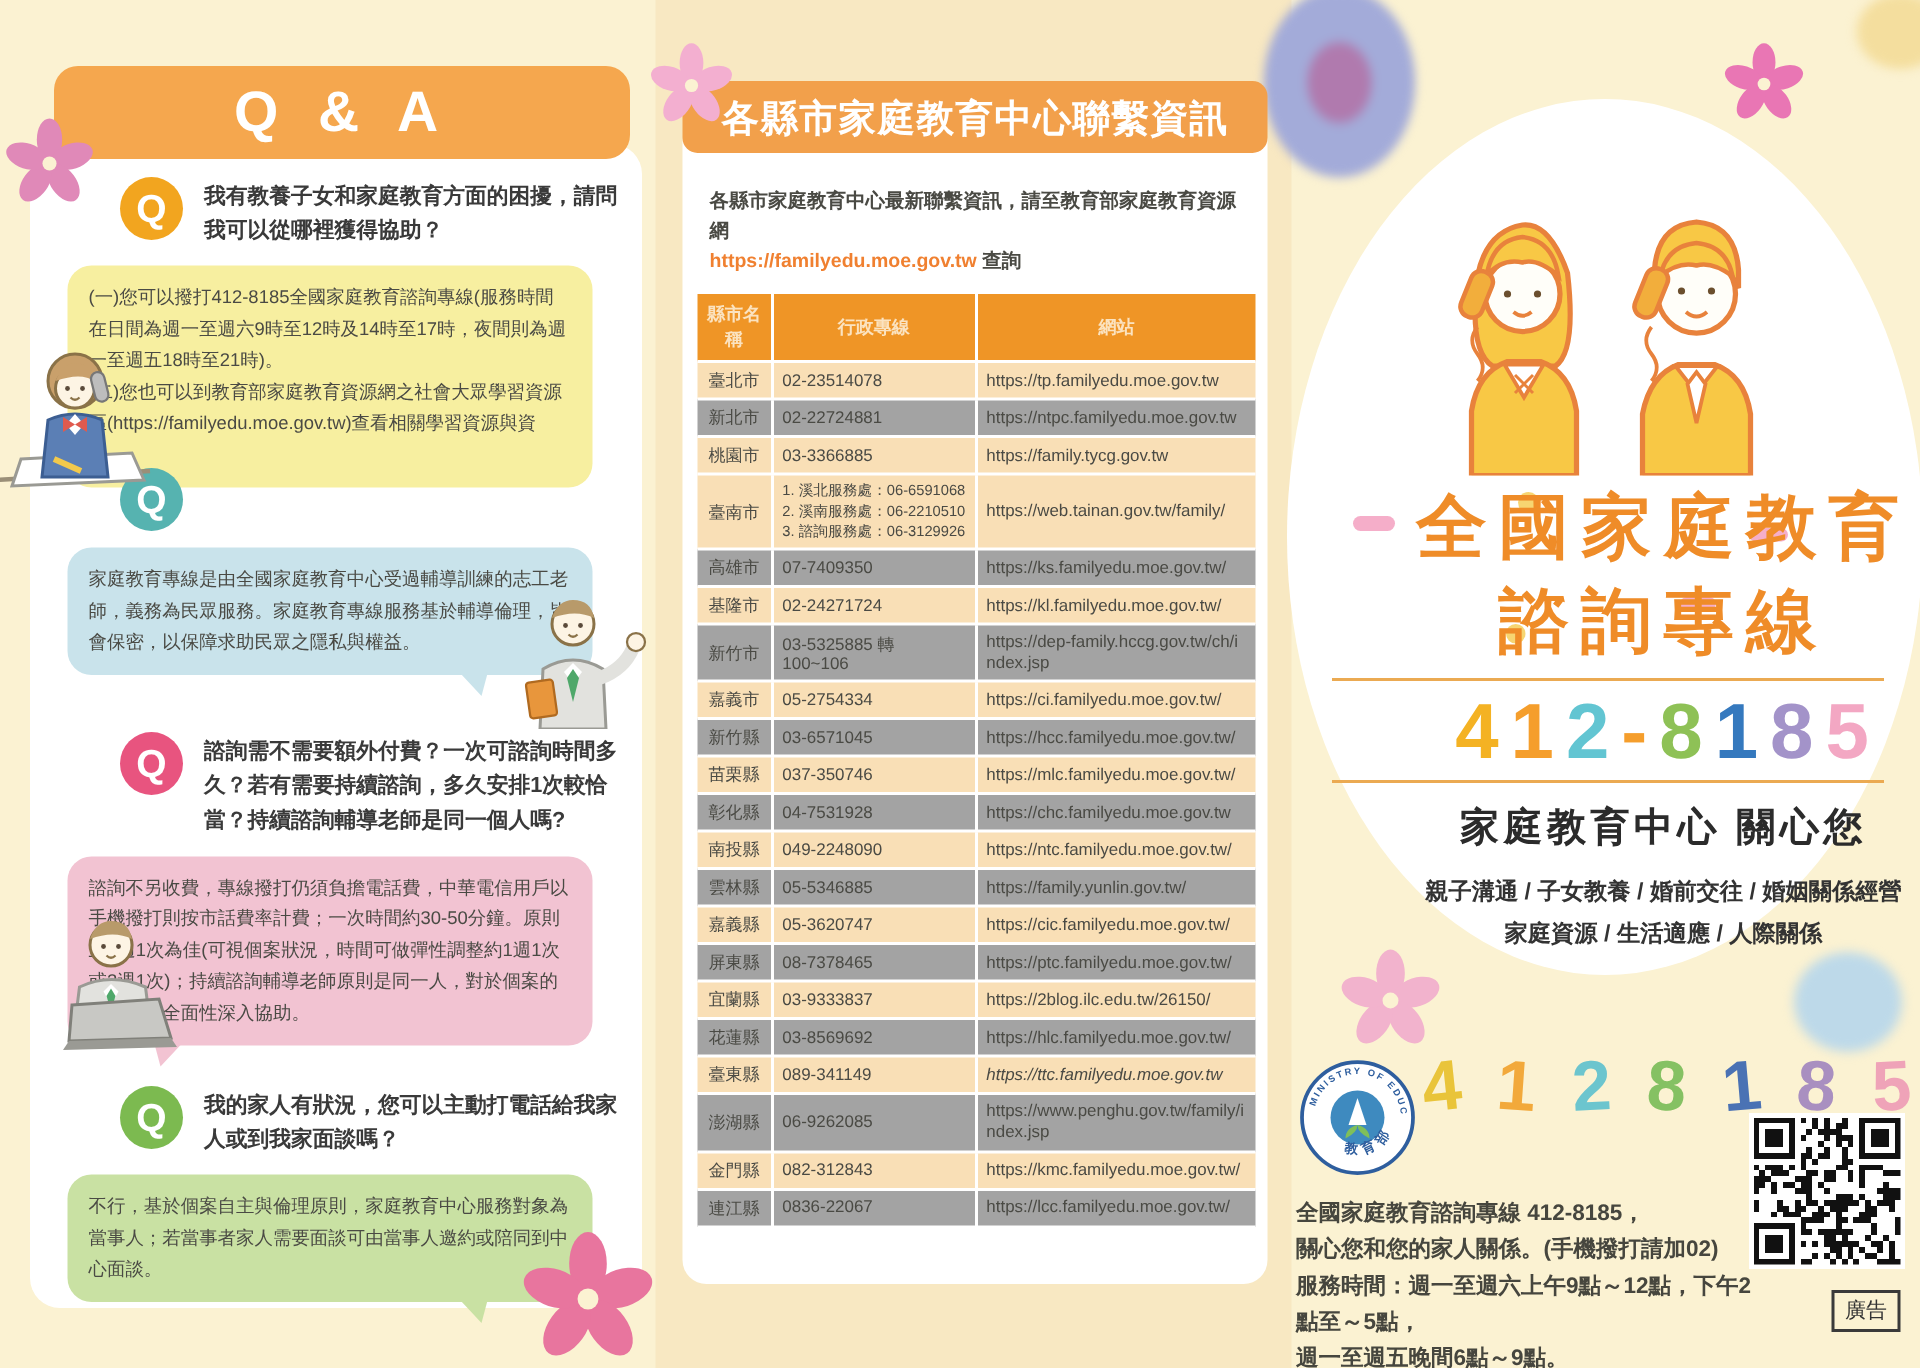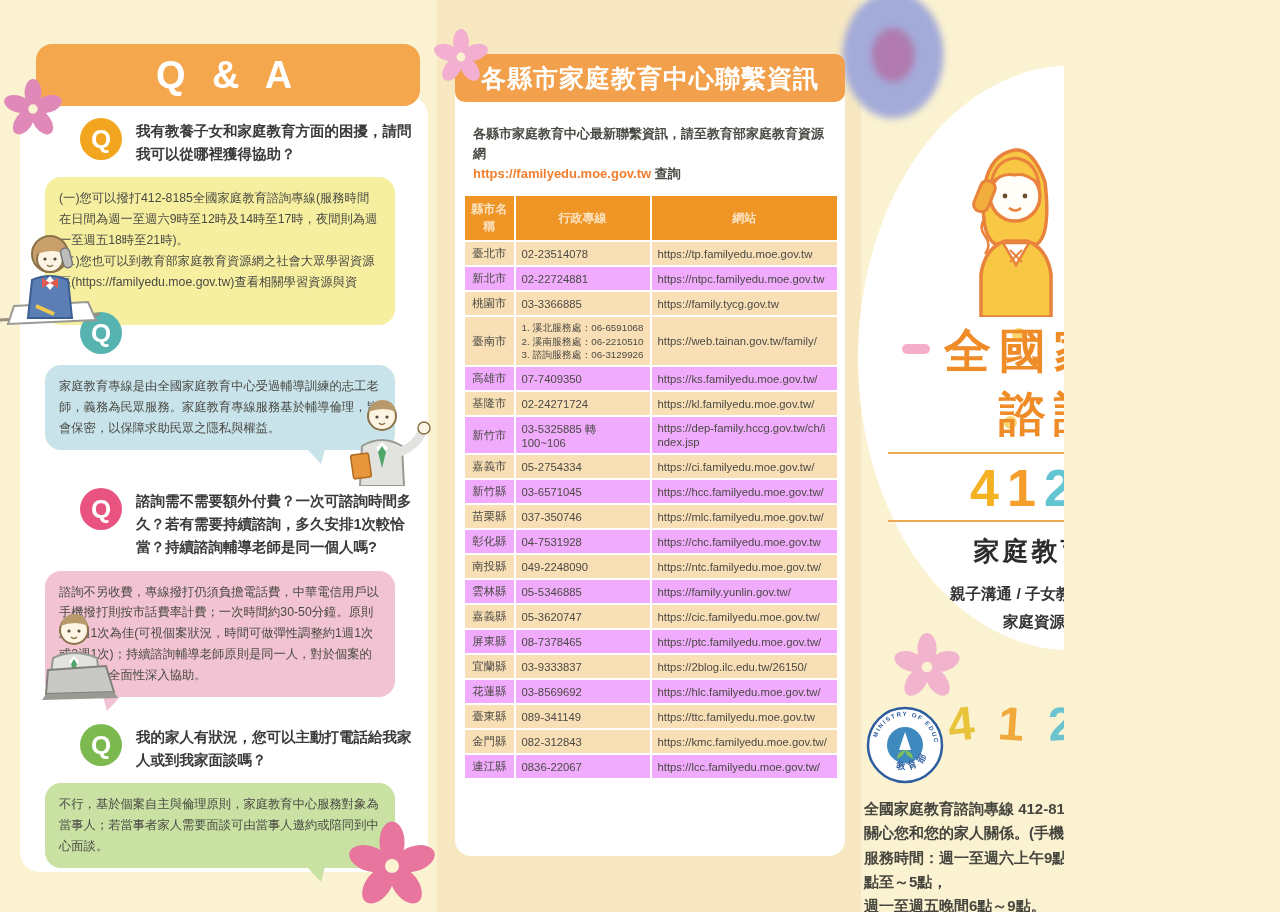--- a/index.html
+++ b/index.html
@@ -1,18 +1,18 @@
 <!DOCTYPE html>
 <html><head>
 <meta charset="utf-8">
 <style>
   * { margin:0; padding:0; box-sizing:border-box; }
   html,body { width:1280px; height:912px; overflow:hidden; }
   body { font-family:"Liberation Sans","DejaVu Sans",sans-serif; background:#FBF2D2; }
-  .page { position:relative; width:1064px; height:912px; background:#FBF2D2; overflow:hidden; }
+  .page { position:relative; width:1280px; height:912px; background:#FBF2D2; overflow:hidden; }
   .bg-mid { position:absolute; left:437px; top:0; width:424px; height:912px; background:#F8E8C2; }
 
   
   .flower { position:absolute; z-index:6; }
   .blob { position:absolute; border-radius:50%; filter:blur(3px); z-index:1; }
   .blob-purple { left:822px; top:-34px; width:142px; height:178px;
     background:radial-gradient(closest-side,#B07AAE 0 26%,#A3ABD9 34% 68%,rgba(163,171,217,0) 74%); }
   .blob-yellow-tr { left:1224px; top:-16px; width:86px; height:74px;
     background:radial-gradient(closest-side,#F4DE9E 0 60%,rgba(244,222,158,0) 75%); }
   .blob-blue { left:1180px; top:620px; width:104px; height:96px;
@@ -45,21 +45,21 @@
     color:#FFFFFF; font-size:25px; font-weight:bold; letter-spacing:1px; }
   .mid-intro { margin:0 6px 12px 8px; font-size:13px; color:#4A4A44; line-height:1.55; font-weight:bold; }
   .mid-intro .link { color:#F08030; font-weight:bold; text-decoration:none; }
   .contact-table { width:372px; margin:0 auto; border-collapse:collapse; }
   .contact-table th { background:#EF9526; color:#FBE3C0; font-size:12px; font-weight:bold;
     padding:5px 4px; border-right:2px solid #fff; border-bottom:2px solid #fff; }
   .contact-table td { font-size:11.3px; color:#4A4A44; padding:4px 6px;
     border-right:2px solid #fff; border-bottom:2px solid #fff; vertical-align:middle; }
   .contact-table th:last-child, .contact-table td:last-child { border-right:none; }
   .contact-table tr.odd td  { background:#F9DFB6; }
-  .contact-table tr.even td { background:#f0abfc; }
+  .contact-table tr.even td { background:#a3a3a3; }
   .contact-table td.c-city { text-align:center; width:52px; padding:4px 2px; }
   .contact-table td.c-phone { width:120px; }
   .contact-table td.c-site { width:200px; word-break:break-all; line-height:1.25; }
   .contact-table td.c-phone .ph-line { font-size:9.8px; line-height:1.35; white-space:nowrap; }
 
   
   .white-circle { position:absolute; left:858px; top:66px; width:424px; height:584px;
     background:#FFFFFF; border-radius:50%; z-index:2; }
   .rp { position:absolute; left:900px; width:418px; text-align:center; z-index:3; }
   .hl-title { font-weight:bold; color:#EF8C28; font-size:47px; letter-spacing:8px; }
@@ -307,21 +307,26 @@
             <td class="c-site"><a class="link-plain" href="#" style="color: rgb(74, 74, 68); text-decoration: none;">https://2blog.ilc.edu.tw/26150/</a></td>
           </tr>
           <tr class="even">
             <td class="c-city">花蓮縣</td>
             <td class="c-phone">03-8569692</td>
             <td class="c-site"><a class="link-plain" href="#" style="color: rgb(74, 74, 68); text-decoration: none;">https://hlc.familyedu.moe.gov.tw/</a></td>
           </tr>
           <tr class="odd">
             <td class="c-city">臺東縣</td>
             <td class="c-phone">089-341149</td>
-            <td class="c-site"><a class="link-plain" href="#" style="color: rgb(74, 74, 68); text-decoration: none;">https://ttc.familyedu.moe.gov.tw</a></td>
+            <td class="c-site"><a class="link-plain" href="#" style="color: rgb(74, 74, 68); text-decoration: none; font-style: italic;">https://ttc.familyedu.moe.gov.tw</a></td>
+          </tr>
+          <tr class="even">
+            <td class="c-city">澎湖縣</td>
+            <td class="c-phone">06-9262085</td>
+            <td class="c-site"><a class="link-plain" href="#" style="color: rgb(74, 74, 68); text-decoration: none;">https://www.penghu.gov.tw/family/index.jsp</a></td>
           </tr>
           <tr class="odd">
             <td class="c-city">金門縣</td>
             <td class="c-phone">082-312843</td>
             <td class="c-site"><a class="link-plain" href="#" style="color: rgb(74, 74, 68); text-decoration: none;">https://kmc.familyedu.moe.gov.tw/</a></td>
           </tr>
           <tr class="even">
             <td class="c-city">連江縣</td>
             <td class="c-phone">0836-22067</td>
             <td class="c-site"><a class="link-plain" href="#" style="color: rgb(74, 74, 68); text-decoration: none;">https://lcc.familyedu.moe.gov.tw/</a></td>

